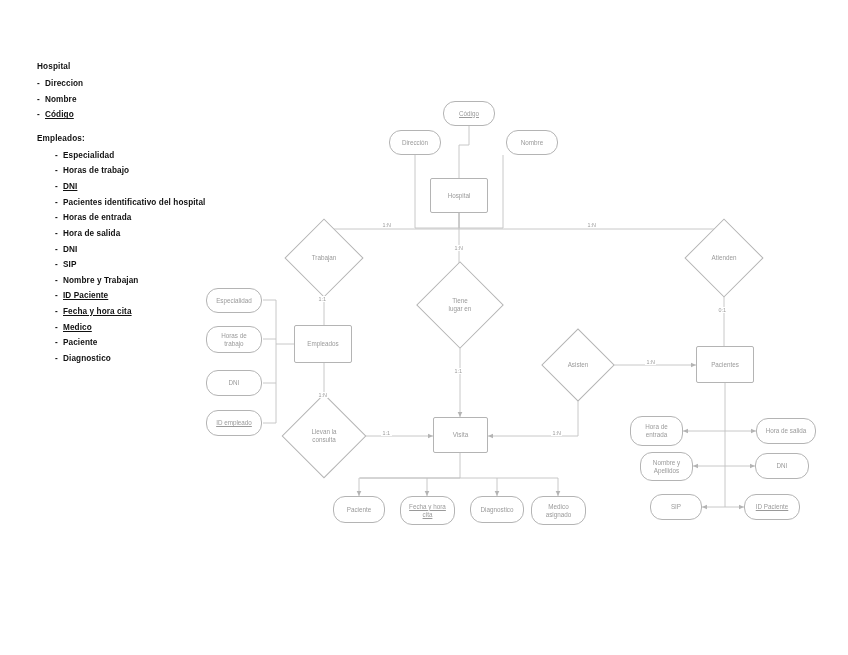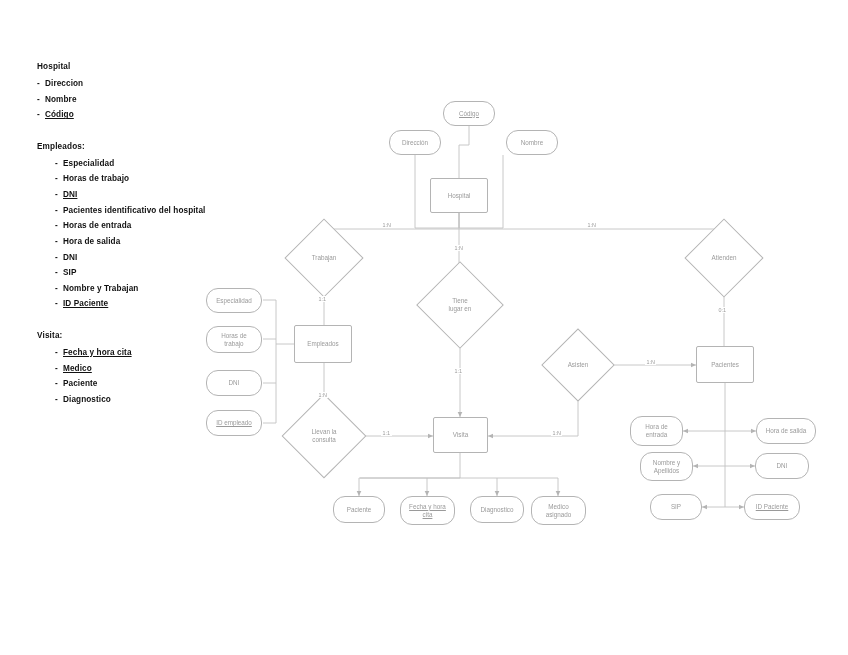--- a/index.html
+++ b/index.html
@@ -3,21 +3,21 @@
 <meta charset="utf-8">
 <style>
   html,body{margin:0;padding:0;background:#ffffff;}
   body{width:848px;height:655px;position:relative;overflow:hidden;
        font-family:"Liberation Sans",sans-serif;color:#1a1a1a;}
 
   
   #notes{position:absolute;left:37px;top:62px;width:250px;}
   .note-head{font-size:8.2px;font-weight:bold;color:#111;margin:0 0 9px 0;
              letter-spacing:.15px;line-height:1.1;}
-  .note-head.spaced{margin-top:22px;}
+  .note-head.spaced{margin-top:14px;}
   .note-list{list-style:none;margin:0;padding:0;}
   .note-list li{display:flex;font-size:8.2px;font-weight:bold;color:#111;
                 line-height:1.05;margin-bottom:7px;letter-spacing:.1px;}
   .dash{width:8px;flex:0 0 8px;}
   .note-list.indent{margin-left:18px;}
   .u{text-decoration:underline;}
 
   
   #diagram{position:absolute;left:0;top:0;width:848px;height:655px;}
   #diagram svg{position:absolute;left:0;top:0;}
@@ -95,21 +95,20 @@
       </li>
       <li>
         <span class="dash">-</span>
         <span>Nombre y Trabajan</span>
       </li>
       <li>
         <span class="dash">-</span>
         <span class="u">ID Paciente</span>
       </li>
     </ul>
-    <div class="note-head spaced">Visita:</div>
     <ul class="note-list indent">
       <li>
         <span class="dash">-</span>
         <span class="u">Fecha y hora cita</span>
       </li>
       <li>
         <span class="dash">-</span>
         <span class="u">Medico</span>
       </li>
       <li>

